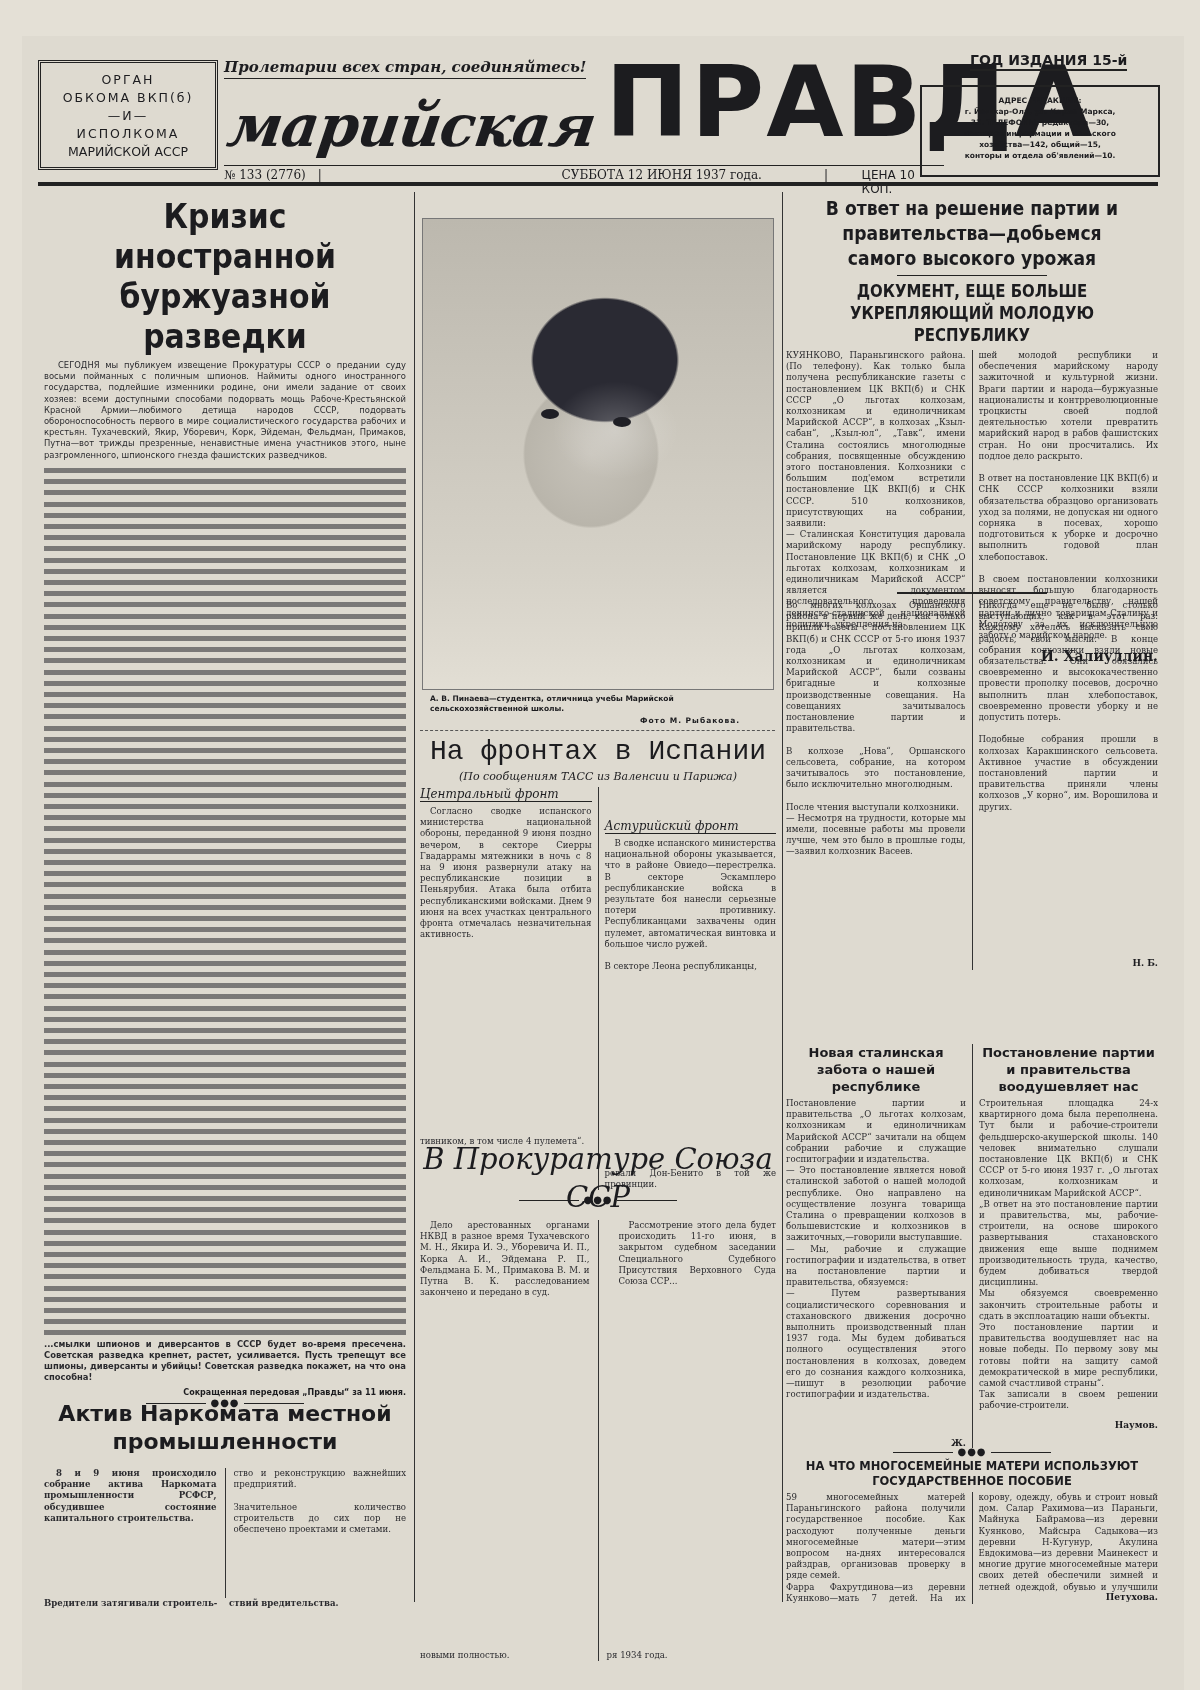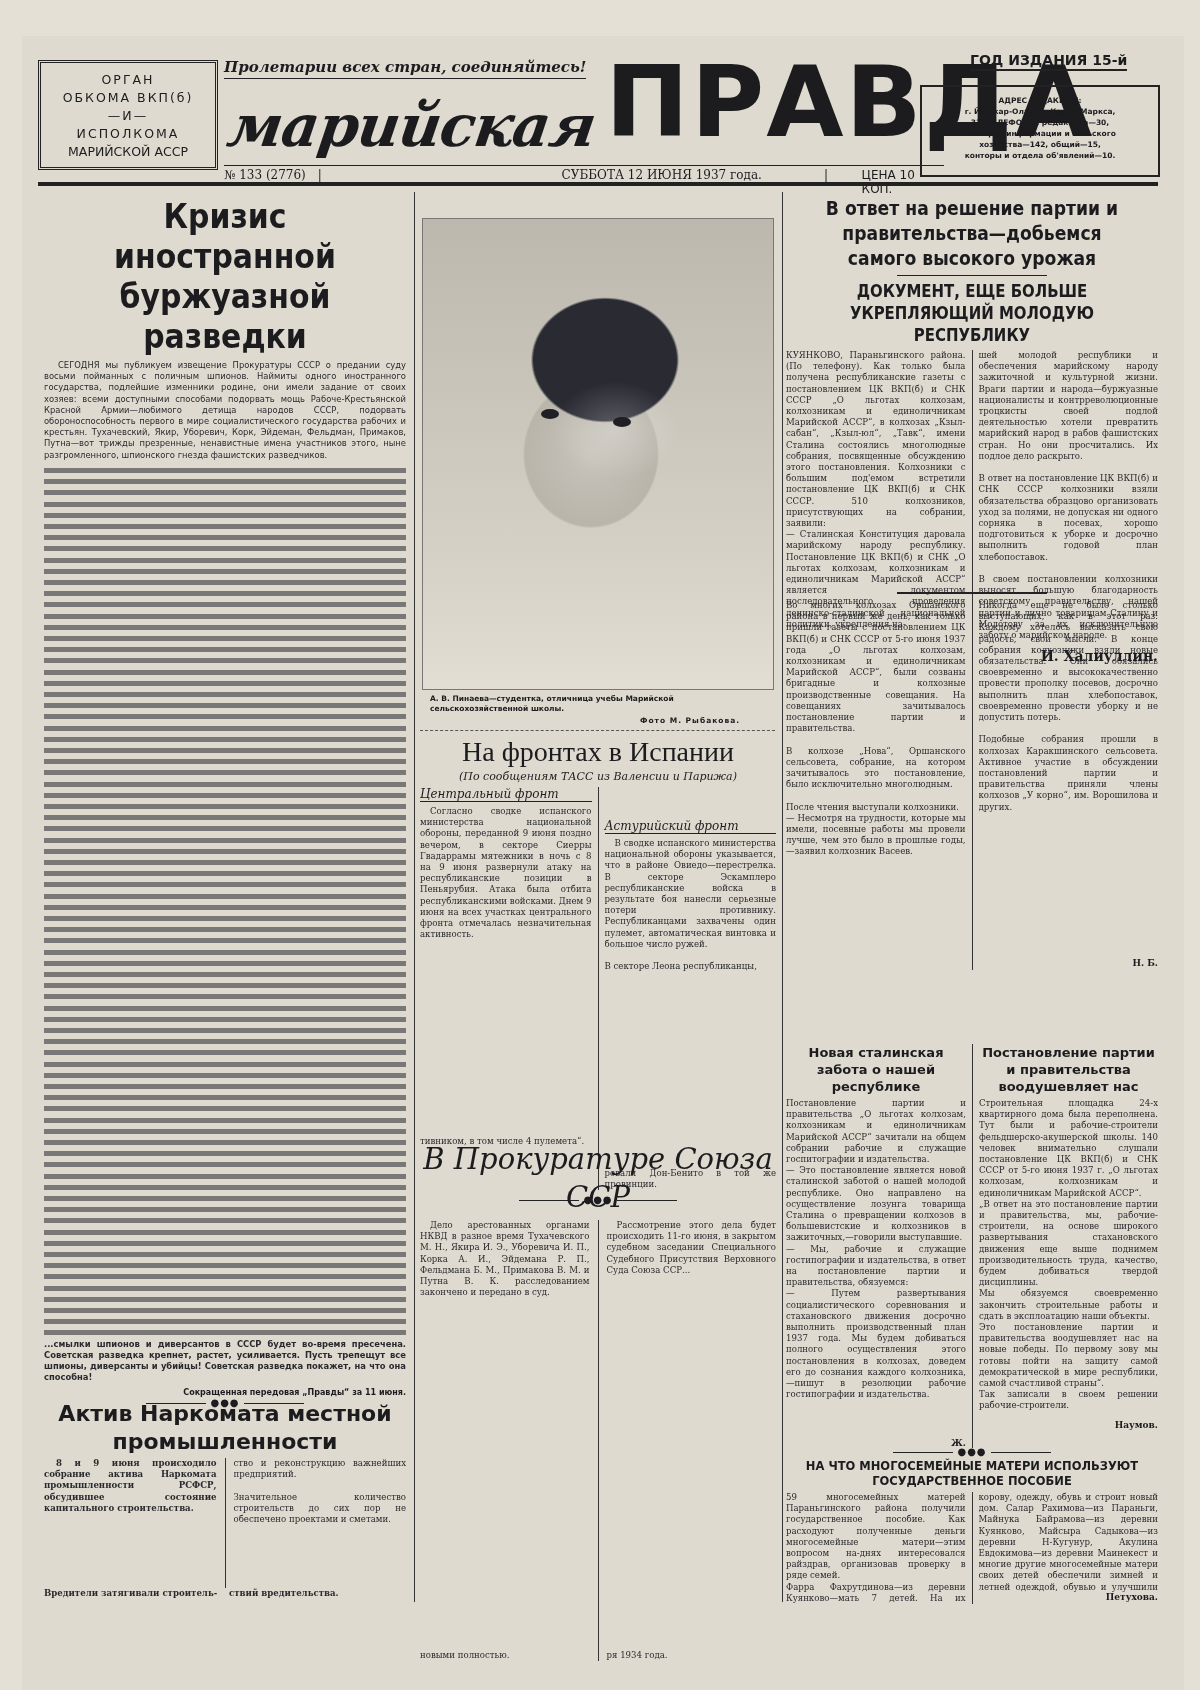--- a/index.html
+++ b/index.html
@@ -93,21 +93,21 @@
   <div class="h-big" style="font-size:34px;line-height:40px;font-family:'DejaVu Sans',sans-serif;transform:scaleX(0.88);">Кризис иностранной буржуазной разведки</div>
   <div class="body-sans" style="margin-top:4px;text-indent:14px;">СЕГОДНЯ мы публикуем извещение Прокуратуры СССР о предании суду восьми пойманных с поличным шпионов. Наймиты одного иностранного государства, подлейшие изменники родине, они имели задание от своих хозяев: всеми доступными способами подорвать мощь Рабоче-Крестьянской Красной Армии—любимого детища народов СССР, подорвать обороноспособность первого в мире социалистического государства рабочих и крестьян. Тухачевский, Якир, Уборевич, Корк, Эйдеман, Фельдман, Примаков, Путна—вот трижды презренные, ненавистные имена участников этого, ныне разгромленного, шпионского гнезда фашистских разведчиков.</div>
   <div class="body-sans" style="margin-top:4px;height:870px;overflow:hidden;background:repeating-linear-gradient(180deg, transparent 0 3px, rgba(40,40,46,0.55) 3px 8px, transparent 8px 11.2px);"></div>
   <div class="body-sans" style="margin-top:4px;font-weight:bold;">...смылки шпионов и диверсантов в СССР будет во-время пресечена. Советская разведка крепнет, растет, усиливается. Пусть трепещут все шпионы, диверсанты и убийцы! Советская разведка покажет, на что она способна!</div>
   <div style="text-align:right;font-family:'DejaVu Sans',sans-serif;font-size:8px;font-weight:bold;margin-top:4px;">Сокращенная передовая „Правды“ за 11 июня.</div>
   <div class="ornament">●●●</div>
 </div>
 
 <div class="abs" style="left:44px;top:1400px;width:362px;">
   <div class="h-big" style="font-size:22px;line-height:28px;">Актив Наркомата местной промышленности</div>
-  <div style="display:flex;gap:8px;margin-top:2px;">
+  <div style="display:flex;gap:8px;margin-top:12px;">
     <div class="body-text" style="flex:1;font-weight:bold;text-indent:12px;height:130px;overflow:hidden;">8 и 9 июня происходило собрание актива Наркомата промышленности РСФСР, обсудившее состояние капитального строительства.</div>
     <div class="col-rule"></div>
     <div class="body-text" style="flex:1;white-space:pre-line;height:130px;overflow:hidden;">ство и реконструкцию важнейших предприятий.
 
 Значительное количество строительств до сих пор не обеспечено проектами и сметами.</div>
   </div>
   <div style="display:flex;gap:8px;">
     <div class="body-text" style="flex:1;font-weight:bold;">Вредители затягивали строитель-</div>
     <div class="body-text" style="flex:1;font-weight:bold;">ствий вредительства.</div>
   </div>
@@ -115,21 +115,21 @@
 
 <div class="abs photo">
   <span class="eye" style="left:118px;top:190px;"></span>
   <span class="eye" style="left:190px;top:198px;"></span>
 </div>
 <div class="abs caption" style="left:430px;top:694px;width:340px;font-weight:bold;">А. В. Пинаева—студентка, отличница учебы Марийской сельскохозяйственной школы.</div>
 <div class="abs caption" style="left:640px;top:716px;font-weight:bold;letter-spacing:1px;">Фото М. Рыбакова.</div>
 <div class="abs dotted" style="left:420px;top:730px;width:355px;"></div>
 
 <div class="abs" style="left:420px;top:734px;width:356px;">
-  <div style="text-align:center;font-family:Liberation Serif, serif;font-size:28px;line-height:36px;">На фронтах в Испании</div>
+  <div style="text-align:center;font-family:Liberation Mono, monospace;font-size:28px;line-height:36px;">На фронтах в Испании</div>
   <div style="text-align:center;font-style:italic;font-size:11px;">(По сообщениям ТАСС из Валенсии и Парижа)</div>
   <div style="display:flex;gap:6px;margin-top:4px;">
     <div style="flex:1;">
       <div class="sub-underline">Центральный фронт</div>
       <div class="body-text" style="margin-top:4px;text-indent:10px;height:330px;overflow:hidden;">Согласно сводке испанского министерства национальной обороны, переданной 9 июня поздно вечером, в секторе Сиерры Гвадаррамы мятежники в ночь с 8 на 9 июня развернули атаку на республиканские позиции в Пеньярубия. Атака была отбита республиканскими войсками. Днем 9 июня на всех участках центрального фронта отмечалась незначительная активность.</div>
       <div class="body-text">тивником, в том числе 4 пулемета“.</div>
     </div>
     <div class="col-rule"></div>
     <div style="flex:1;margin-top:32px;">
       <div class="sub-underline">Астурийский фронт</div>
@@ -144,21 +144,21 @@
 
 <div class="abs" style="left:420px;top:1140px;width:356px;">
   <div style="text-align:center;font-style:italic;font-size:29px;line-height:38px;font-family:'DejaVu Serif',serif;">В Прокуратуре Союза ССР</div>
   <div style="display:flex;gap:8px;margin-top:4px;">
     <div style="flex:1;">
       <div class="body-text" style="text-indent:10px;height:430px;overflow:hidden;">Дело арестованных органами НКВД в разное время Тухачевского М. Н., Якира И. Э., Уборевича И. П., Корка А. И., Эйдемана Р. П., Фельдмана Б. М., Примакова В. М. и Путна В. К. расследованием закончено и передано в суд.</div>
       <div class="body-text">новыми полностью.</div>
     </div>
     <div class="col-rule"></div>
     <div style="flex:1;">
-      <div class="body-text" style="text-indent:10px;height:430px;overflow:hidden;">Рассмотрение этого дела будет происходить 11-го июня, в закрытом судебном заседании Специального Судебного Присутствия Верховного Суда Союза ССР...</div>
+      <div class="body-text" style="text-indent:10px;height:430px;overflow:hidden;margin-left:12px;">Рассмотрение этого дела будет происходить 11-го июня, в закрытом судебном заседании Специального Судебного Присутствия Верховного Суда Союза ССР...</div>
       <div class="body-text">ря 1934 года.</div>
     </div>
   </div>
 </div>
 
 <div class="abs" style="left:786px;top:196px;width:372px;">
   <div style="font-family:'DejaVu Sans',sans-serif;font-weight:bold;font-size:20px;line-height:25px;text-align:center;transform:scaleX(0.86);transform-origin:center;">В ответ на решение партии и правительства—добьемся самого высокого урожая</div>
   <div style="width:150px;height:1px;background:#222;margin:4px auto;"></div>
   <div style="font-family:'DejaVu Sans',sans-serif;font-weight:bold;font-size:17px;line-height:22px;text-align:center;transform:scaleX(0.88);">ДОКУМЕНТ, ЕЩЕ БОЛЬШЕ УКРЕПЛЯЮЩИЙ МОЛОДУЮ РЕСПУБЛИКУ</div>
   <div style="display:flex;gap:6px;margin-top:4px;">

